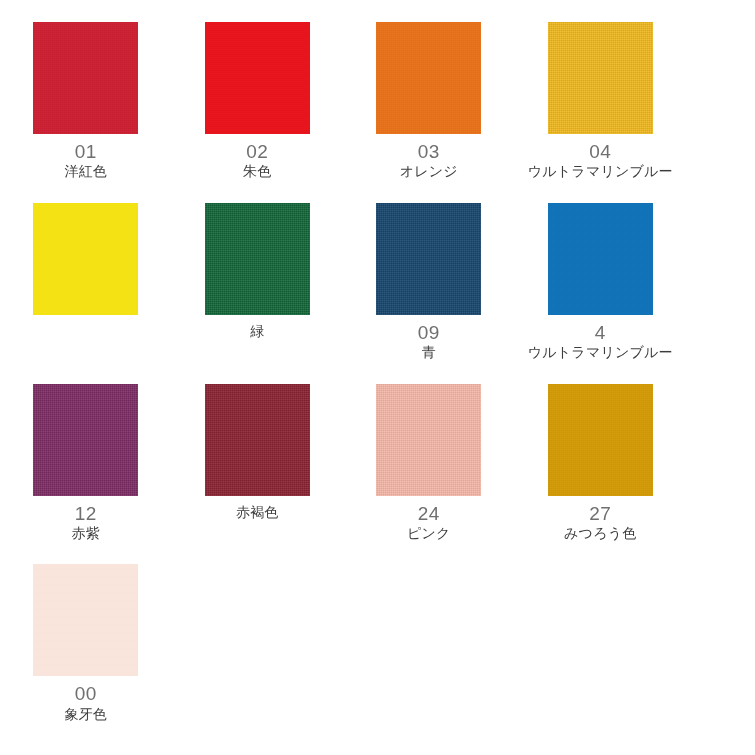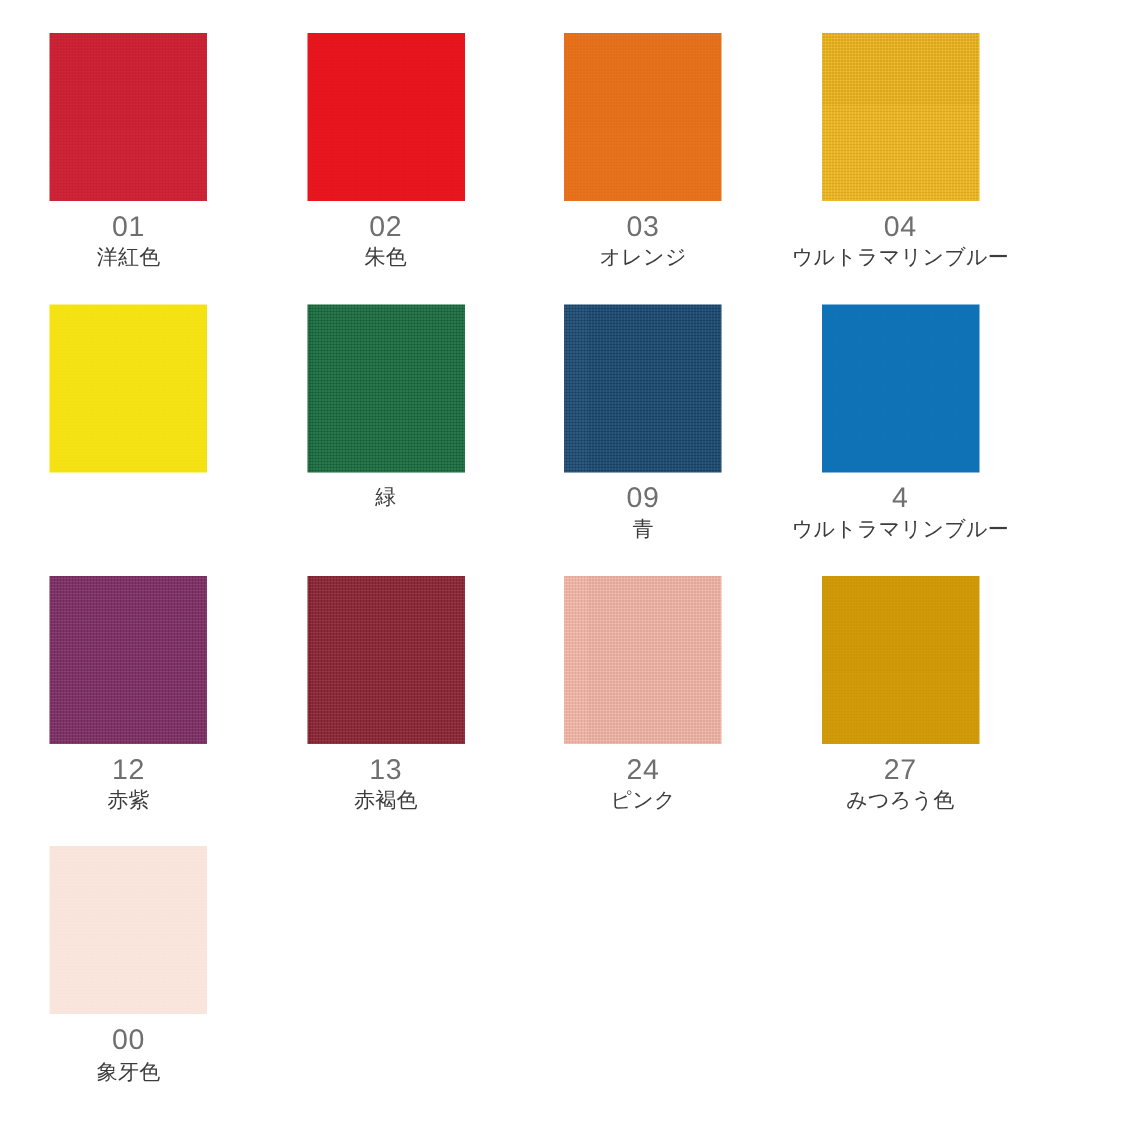--- a/index.html
+++ b/index.html
@@ -151,21 +151,20 @@
     <div class="swatch-cell">
       <div class="swatch-chip texture-strong" title="赤紫" style="background-color: rgb(124, 43, 99);"></div>
       <div class="swatch-caption">
         <span class="swatch-code">12</span>
         <span class="swatch-name">赤紫</span>
       </div>
     </div>
     <div class="swatch-cell">
       <div class="swatch-chip texture-strong" title="赤褐色" style="background-color: rgb(138, 34, 49);"></div>
       <div class="swatch-caption">
-        <span class="swatch-code">13</span>
         <span class="swatch-name">赤褐色</span>
       </div>
     </div>
     <div class="swatch-cell">
       <div class="swatch-chip texture-strong" title="ピンク" style="background-color: rgb(245, 184, 168);"></div>
       <div class="swatch-caption">
         <span class="swatch-code">24</span>
         <span class="swatch-name">ピンク</span>
       </div>
     </div>

